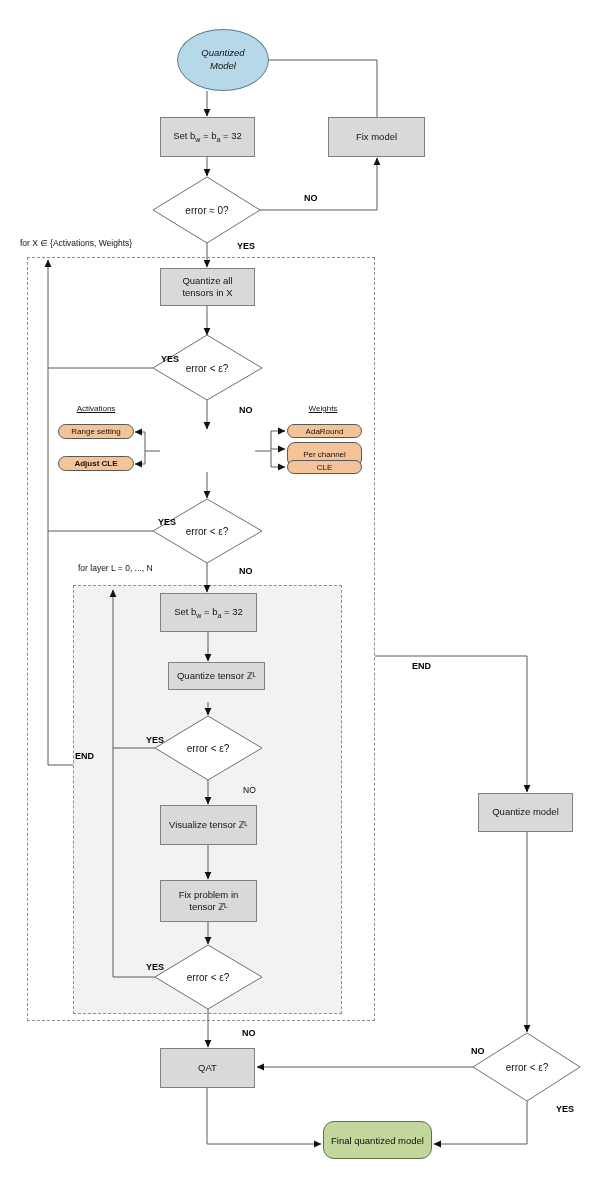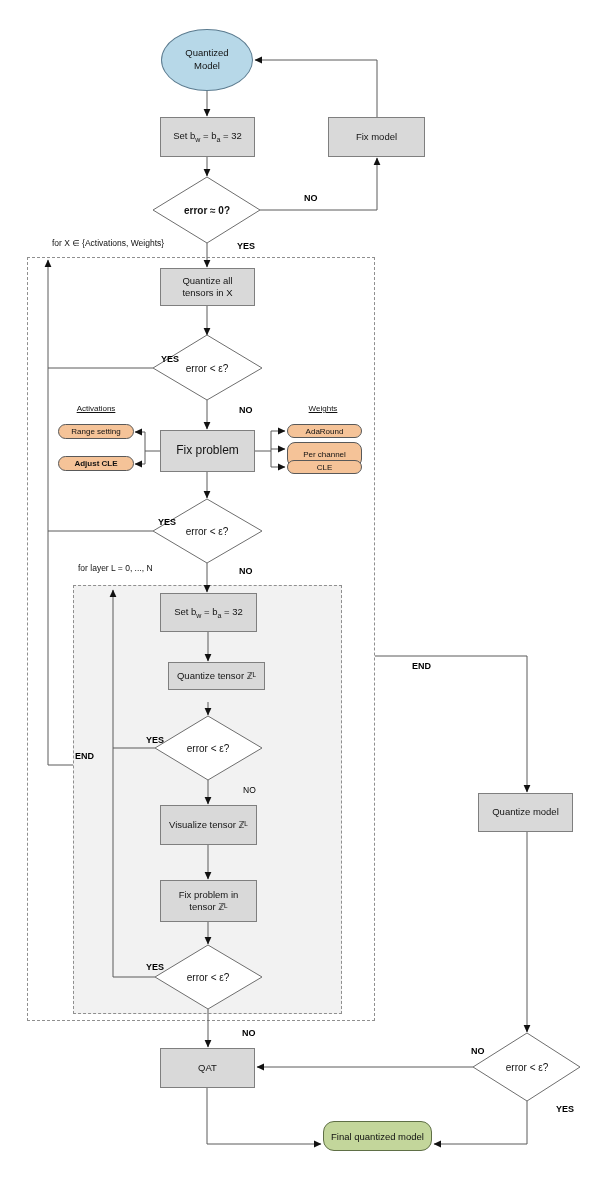--- a/index.html
+++ b/index.html
@@ -44,21 +44,21 @@
   sub{font-size:7px;}
 </style>
 </head>
 <body>
 
 <div class="canvas">
 
   <div class="dashedbox" style="left:27px;top:257px;width:348px;height:764px;background:#ffffff;"></div>
   <div class="dashedbox" style="left:73px;top:585px;width:269px;height:429px;background:#f2f2f2;"></div>
 
-  <div class="looplabel" style="left:52px;top:238px;">for X ∈ {Activations, Weights}</div>
+  <div class="looplabel" style="left:20px;top:238px;">for X ∈ {Activations, Weights}</div>
   <div class="looplabel" style="left:78px;top:563px;">for layer L = 0, ..., N</div>
 
   <svg class="wires" width="600" height="1192" viewBox="0 0 600 1192">
     <defs>
       <marker id="ah" viewBox="0 0 8 8" markerWidth="8" markerHeight="8" refX="7" refY="4" orient="auto">
         <path d="M0,0.6 L7.4,4 L0,7.4 Z" fill="#111"></path>
       </marker>
     </defs>
     <g stroke="#5a5a5a" stroke-width="1" fill="none">
       <path d="M207,91 L207,116" marker-end="url(#ah)"></path>
@@ -101,59 +101,58 @@
     <g stroke="#6e6e6e" stroke-width="1" fill="#ffffff">
       <polygon points="207,177 260,210 207,243 153,210"></polygon>
       <polygon points="207,335 262,368 207,400 153,368"></polygon>
       <polygon points="207,499 262,531 207,563 153,531"></polygon>
       <polygon points="208,716 262,748 208,780 155,748"></polygon>
       <polygon points="208,945 262,977 208,1009 155,977"></polygon>
       <polygon points="527,1033 580,1067 527,1101 473,1067"></polygon>
     </g>
   </svg>
 
-  <div class="ellipse prewrap" style="left:161px;top:29px;width:92px;height:62px;">Quantized
+  <div class="ellipse prewrap" style="left:177px;top:29px;width:92px;height:62px;font-style:italic;">Quantized
 Model</div>
 
   <div class="box" style="left:160px;top:117px;width:95px;height:40px;">
     <span><span>Set b</span><sub>w</sub><span> = b</span><sub>a</sub><span> = 32</span></span>
   </div>
 
   <div class="box" style="left:160px;top:268px;width:95px;height:38px;padding:2px 6px;">Quantize all tensors in X</div>
 
   <div class="box" style="left:328px;top:117px;width:97px;height:40px;">Fix model</div>
 
-  <div class="box big" style="left:160px;top:430px;width:95px;height:42px;">Fix problem</div>
 
   <div class="box" style="left:160px;top:593px;width:97px;height:39px;">
     <span><span>Set b</span><sub>w</sub><span> = b</span><sub>a</sub><span> = 32</span></span>
   </div>
 
   <div class="box" style="left:160px;top:662px;width:97px;height:28px;margin-left:8px;">Quantize tensor ℤᴸ</div>
 
   <div class="box" style="left:160px;top:805px;width:97px;height:40px;">Visualize tensor ℤᴸ</div>
 
   <div class="box" style="left:160px;top:880px;width:97px;height:42px;padding:2px 8px;">Fix problem in tensor ℤᴸ</div>
 
   <div class="box" style="left:160px;top:1048px;width:95px;height:40px;">QAT</div>
 
   <div class="box" style="left:478px;top:793px;width:95px;height:39px;">Quantize model</div>
 
-  <div class="final" style="left:323px;top:1121px;width:109px;height:30px;">Final quantized model</div>
+  <div class="final" style="left:323px;top:1121px;width:109px;height:38px;">Final quantized model</div>
 
   <div class="grouptitle" style="left:68px;top:404px;width:56px;">Activations</div>
   <div class="pill" style="left:58px;top:424px;width:76px;height:15px;">Range setting</div>
   <div class="pill" style="left:58px;top:456px;width:76px;height:15px;font-weight:bold;">Adjust CLE</div>
 
   <div class="grouptitle" style="left:295px;top:404px;width:56px;">Weights</div>
   <div class="pill" style="left:287px;top:424px;width:75px;height:14px;">AdaRound</div>
   <div class="pill" style="left:287px;top:442px;width:75px;height:25px;">Per channel</div>
   <div class="pill" style="left:287px;top:460px;width:75px;height:14px;">CLE</div>
 
-  <div class="dtext" style="left:162px;top:198px;width:90px;height:24px;font-weight:bold;">error ≈ 0?</div>
+  <div class="dtext" style="left:162px;top:198px;width:90px;height:24px;">error ≈ 0?</div>
   <div class="dtext" style="left:162px;top:356px;width:90px;height:24px;">error &lt; ε?</div>
   <div class="dtext" style="left:162px;top:519px;width:90px;height:24px;">error &lt; ε?</div>
   <div class="dtext" style="left:163px;top:736px;width:90px;height:24px;">error &lt; ε?</div>
   <div class="dtext" style="left:163px;top:965px;width:90px;height:24px;">error &lt; ε?</div>
   <div class="dtext" style="left:482px;top:1055px;width:90px;height:24px;">error &lt; ε?</div>
 
   <div class="elabel" style="left:279px;top:193px;">NO</div>
   <div class="elabel" style="left:212px;top:241px;">YES</div>
   <div class="elabel" style="left:136px;top:354px;">YES</div>
   <div class="elabel" style="left:214px;top:405px;">NO</div>

